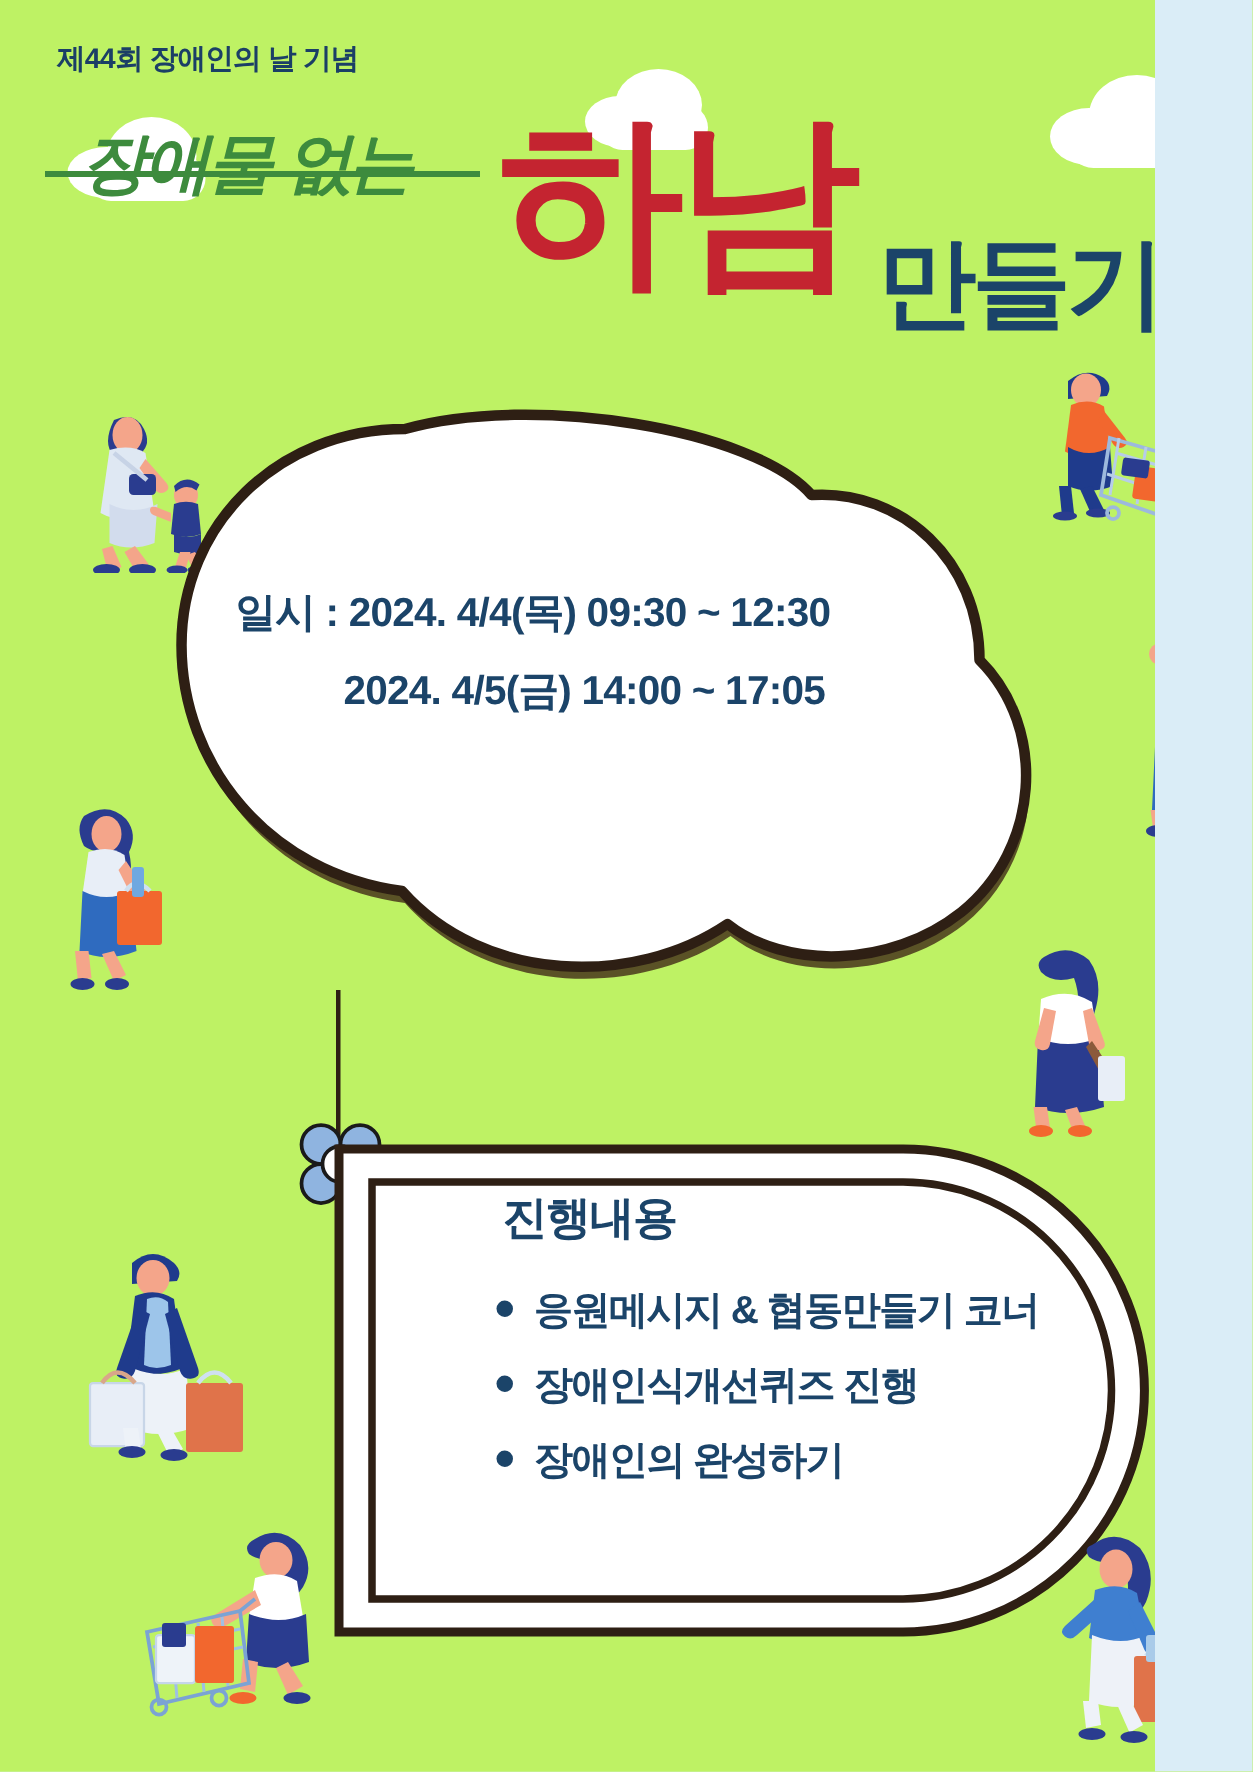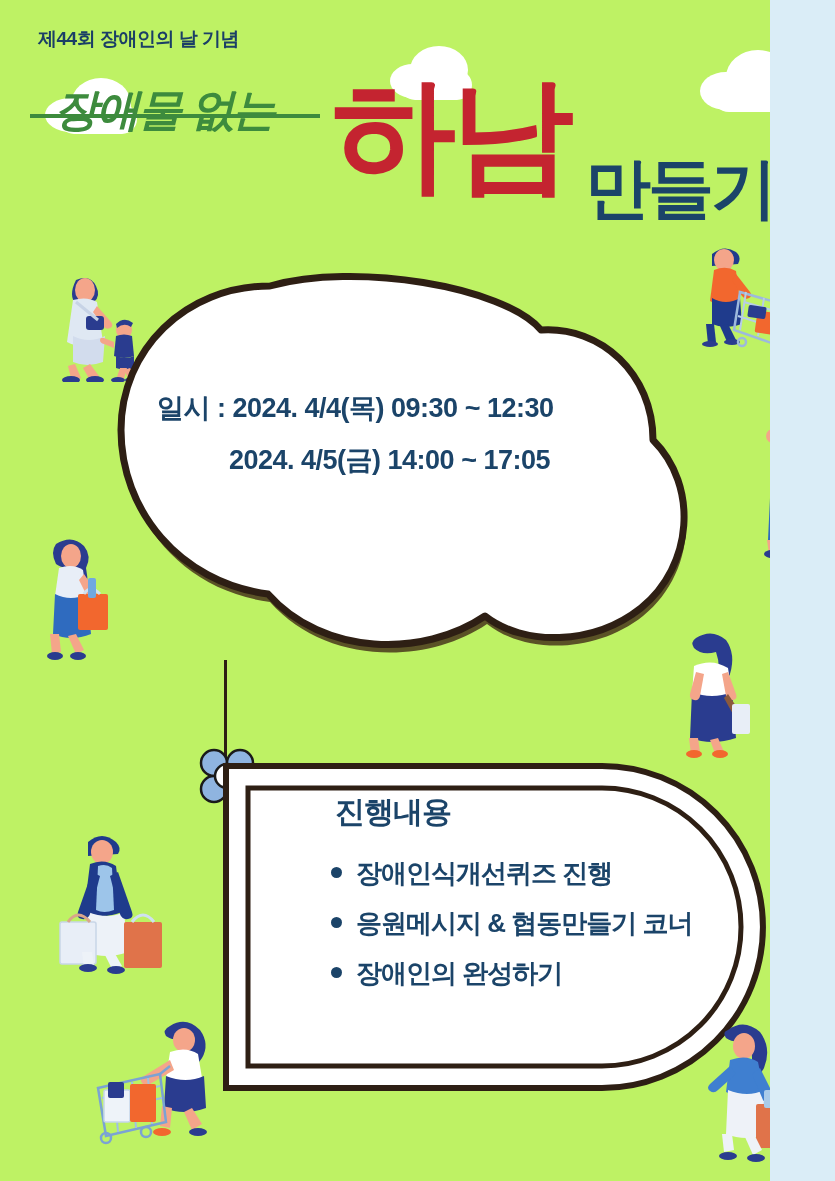--- a/index.html
+++ b/index.html
@@ -237,25 +237,25 @@
 
   <div id="program-box">
     <svg width="545" height="330" viewBox="0 0 545 330">
       <path d="M4 4 H 380 A 161 161 0 0 1 380 326 H 4 Z" fill="#ffffff" stroke="#2e1f14" stroke-width="6"></path>
       <path d="M26 26 H 380 A 139 139 0 0 1 380 304 H 26 Z" fill="none" stroke="#2e1f14" stroke-width="5"></path>
     </svg>
     <div id="program-inner">
       <div id="program-title">진행내용</div>
       <div class="bullet-row">
         <div class="bullet-dot"></div>
-        <div class="bullet-label">장애인식개선퀴즈 진행</div>
+        <div class="bullet-label">응원메시지 &amp; 협동만들기 코너</div>
       </div>
       <div class="bullet-row">
         <div class="bullet-dot"></div>
-        <div class="bullet-label">응원메시지 &amp; 협동만들기 코너</div>
+        <div class="bullet-label">장애인식개선퀴즈 진행</div>
       </div>
       <div class="bullet-row">
         <div class="bullet-dot"></div>
         <div class="bullet-label">장애인의 완성하기</div>
       </div>
     </div>
   </div>
 
   <svg class="person" style="left:46px;top:824px;" width="130" height="150" viewBox="0 0 130 150">
     <path d="M42 18 q14 -12 28 0 q6 6 2 12 l-30 2z" fill="#1f3b8c"></path>

